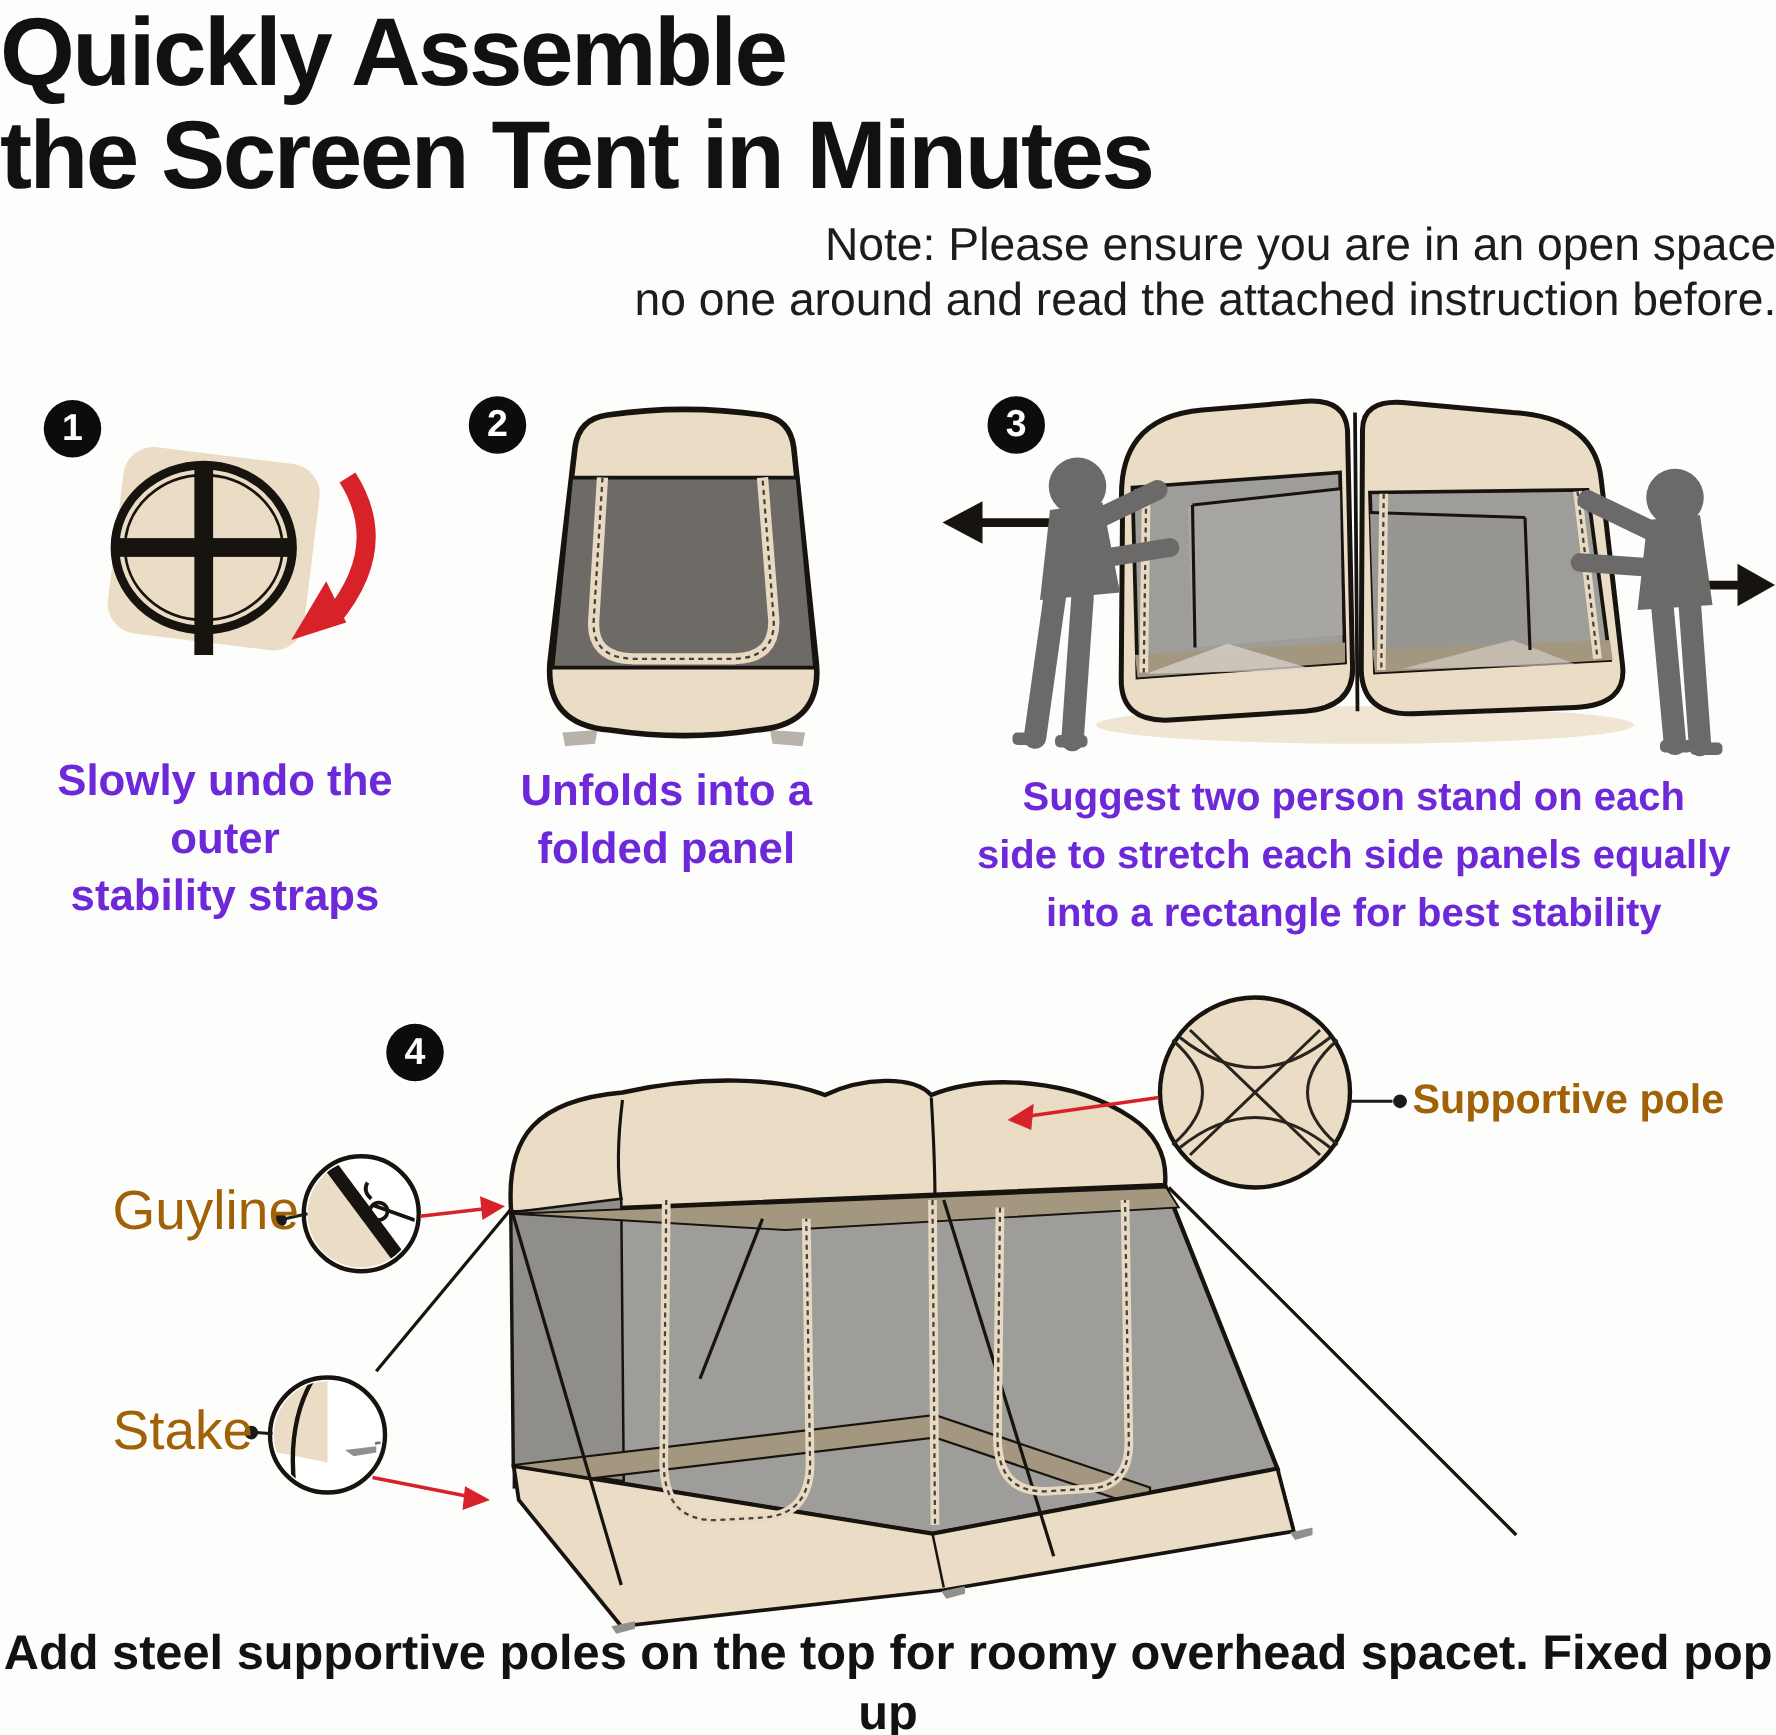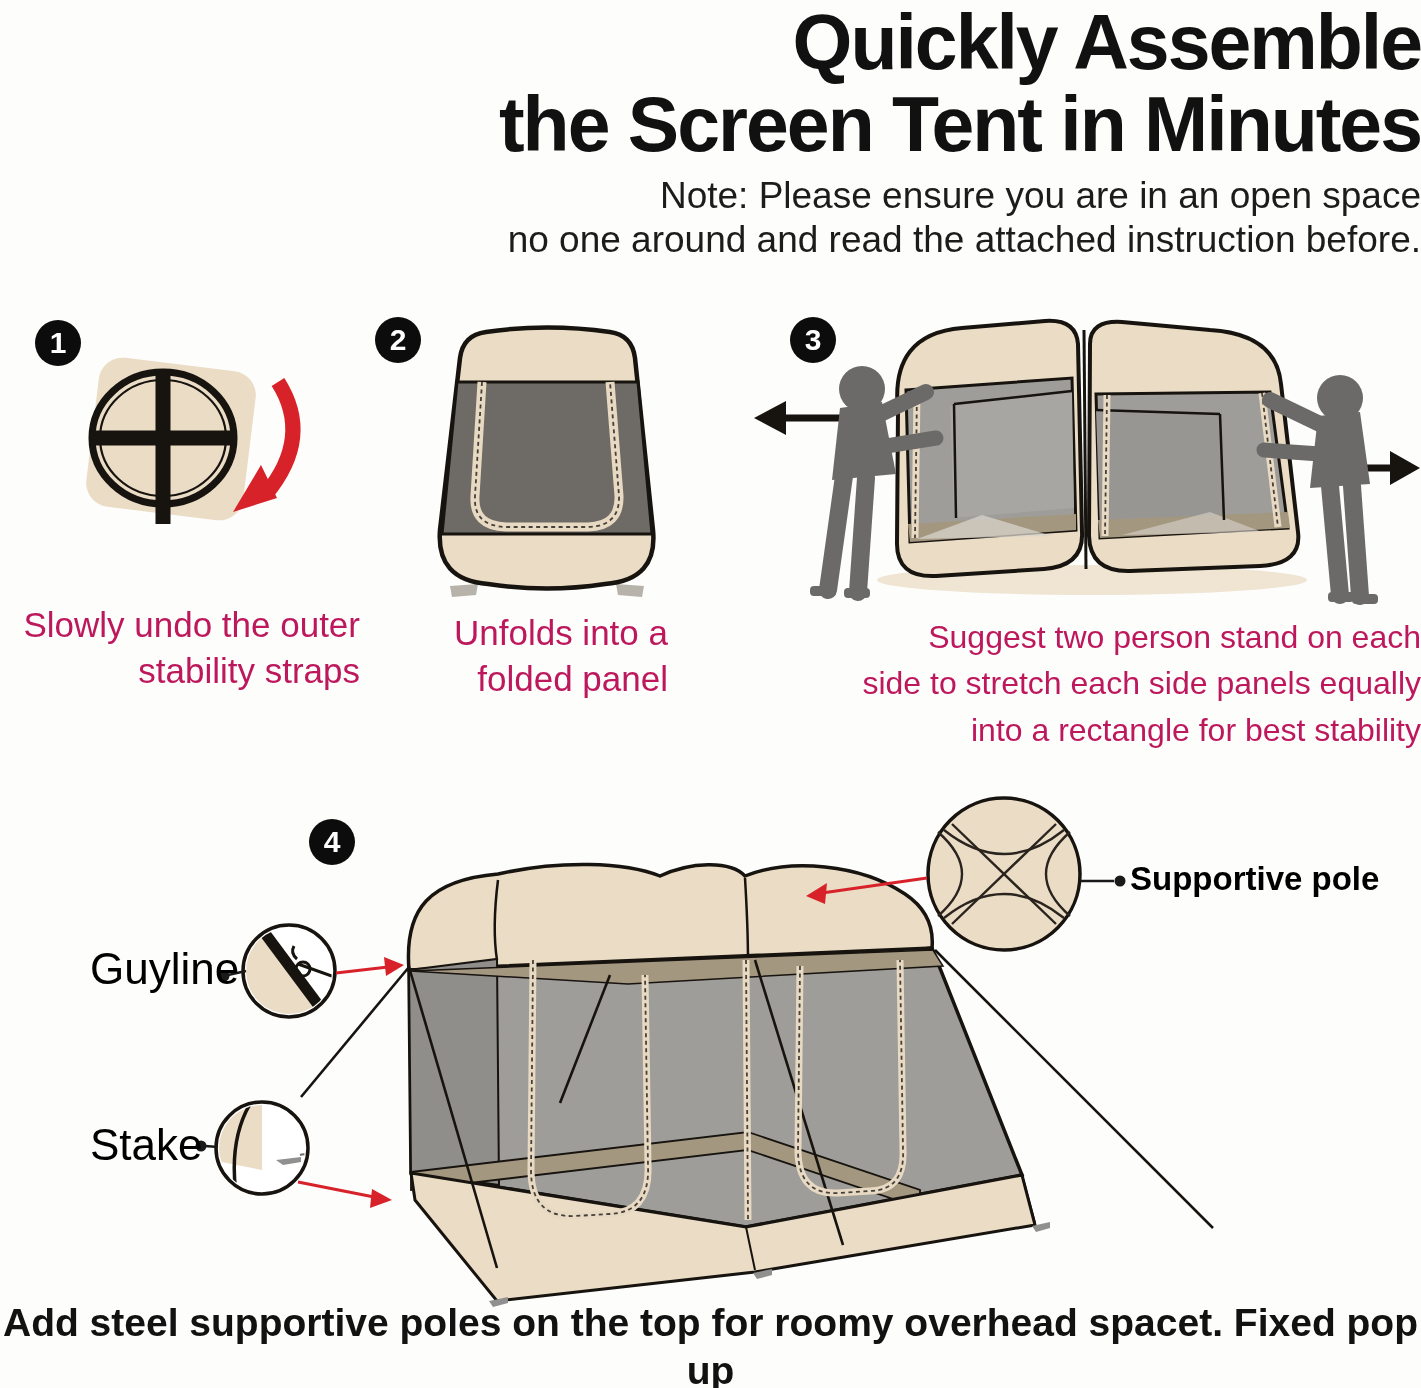--- a/index.html
+++ b/index.html
@@ -5,30 +5,30 @@
   :root{
     --beige:#ebdcc5; --tan:#a49780; --mesh:#9e9d99; --meshDark:#8f8e8a;
     --panelDark:#6e6b67; --person:#6b6a68; --ink:#17130f; --red:#d8222a;
     --text:#141414; --shadow:#efe5d2; --floor:#d8d4cc; --metal:#90908e;
   }
   *{margin:0;padding:0;box-sizing:border-box}
   html,body{width:1421px;height:1388px;background:#fdfdfc;overflow:hidden;
     font-family:"Liberation Sans", sans-serif;color:var(--text)}
   .page{position:relative;width:1421px;height:1388px}
   .abs{position:absolute}
-  .title{top:2px;left:0;width:100%;text-align:right;font-weight:700;
+  .title{top:2px;left:0;width:100%;text-align:left;font-weight:700;
     font-size:77px;line-height:1.06;letter-spacing:-2px;color:#111}
   .note{top:174px;left:0;width:100%;text-align:right;font-weight:400;
     font-size:37px;line-height:1.2;color:#1c1c1c}
   .badge{width:46px;height:46px;border-radius:50%;background:#0c0c0c;color:#fff;
     display:flex;align-items:center;justify-content:center;
     font-size:30px;font-weight:700}
-  .cap{position:absolute;text-align:right;font-weight:400;font-size:35px;
-    line-height:1.32;color:#be185d}
-  .lbl{position:absolute;font-weight:400;font-size:44px;color:#000000;white-space:nowrap}
+  .cap{position:absolute;text-align:center;font-weight:700;font-size:35px;
+    line-height:1.32;color:#6d28d9}
+  .lbl{position:absolute;font-weight:400;font-size:44px;color:#a16207;white-space:nowrap}
   .lbl.bold{font-weight:700;font-size:33px}
   .footer{top:1299px;left:0;width:100%;text-align:center;font-weight:700;
     font-size:39px;line-height:1.22;color:#121212}
   svg{position:absolute;overflow:visible}
   .stitchBase{stroke:#e7d9c2;stroke-width:7;fill:none}
   .stitchDash{stroke:#46403a;stroke-width:1.8;fill:none;stroke-dasharray:4 3.5}
 </style>
 </head>
 <body>
 

